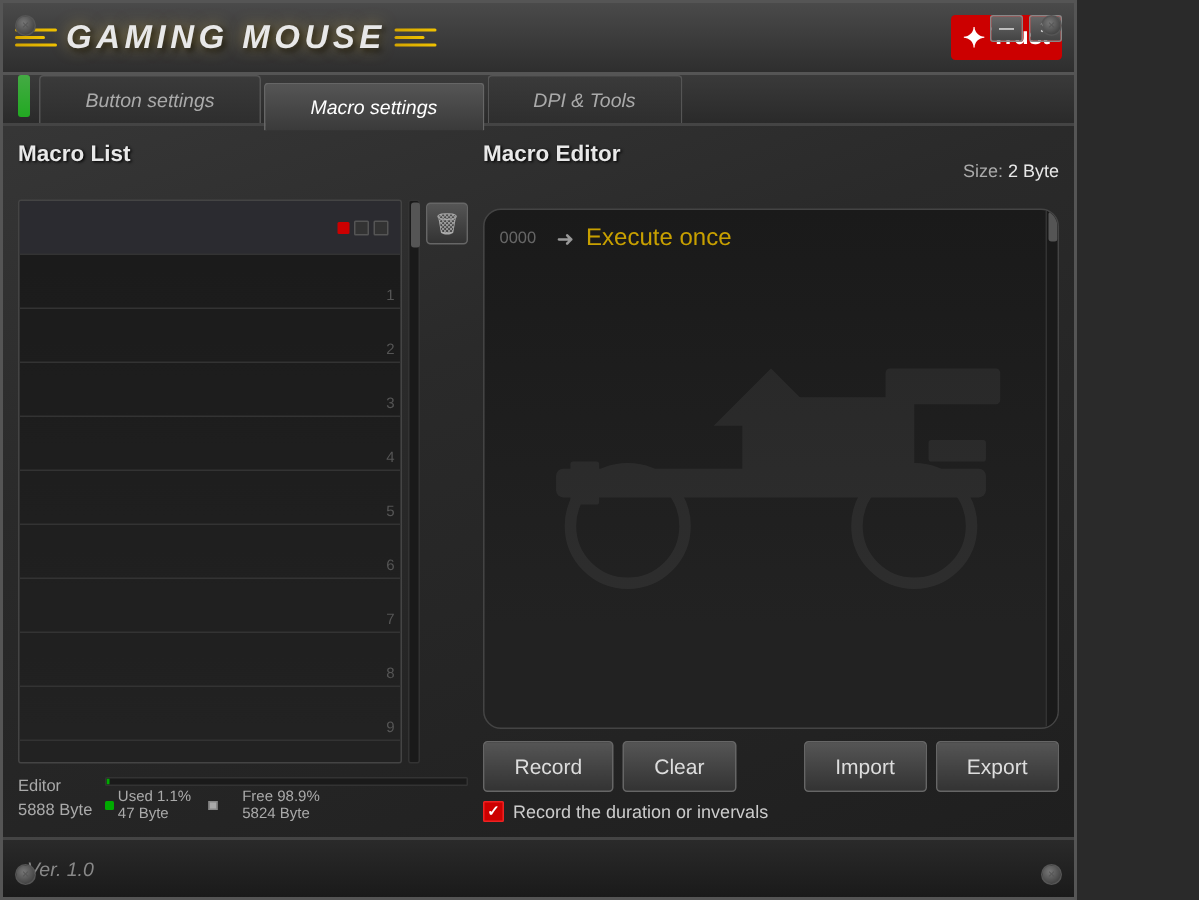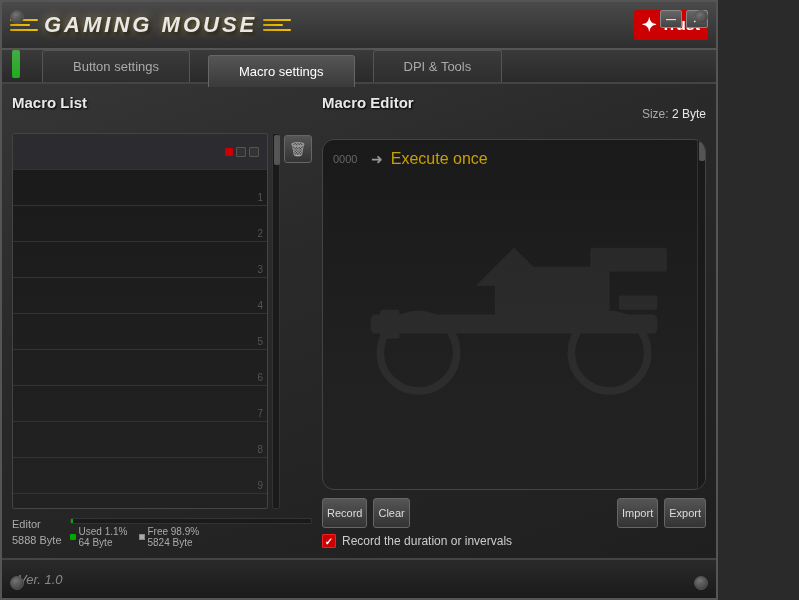--- a/index.html
+++ b/index.html
@@ -107,21 +107,22 @@
       font-size: 10px;
       font-weight: bold;
     }
 
     
     .tabbar {
       display: flex;
       background: linear-gradient(180deg, #3a3a3a 0%, #2a2a2a 100%);
       border-bottom: 2px solid #444;
       padding: 0 10px;
-      gap: 16px;
+      gap: 0;
+      font-style: italic;
     }
     .tab {
       padding: 8px 30px;
       color: #aaa;
       cursor: pointer;
       font-size: 13px;
       border: 1px solid #555;
       border-bottom: none;
       background: linear-gradient(180deg, #3a3a3a 0%, #2e2e2e 100%);
       margin-right: 2px;
@@ -263,21 +264,21 @@
       height: 100%;
       background: #00aa00;
       width: 1.1%;
     }
     .memory-stats {
       display: flex;
       gap: 12px;
       font-size: 10px;
     }
     .mem-used { display: flex; align-items: center; gap: 3px; color: #aaa; }
-    .mem-free { display: flex; align-items: center; gap: 2px; color: #aaa; }
+    .mem-free { display: flex; align-items: center; gap: 16px; color: #aaa; }
     .mem-dot-green { width: 6px; height: 6px; background: #00aa00; border-radius: 1px; }
     .mem-dot-gray { width: 6px; height: 6px; background: #aaa; border: 1px solid #888; }
 
     
     .right-panel {
       flex: 1;
       display: flex;
       flex-direction: column;
       position: relative;
     }
@@ -366,26 +367,26 @@
       margin-top: 8px;
       display: flex;
       flex-direction: column;
       gap: 6px;
     }
     .bottom-buttons {
       display: flex;
       gap: 6px;
     }
     .btn {
-      padding: 8px 4px;
+      padding: 8px 20px;
       background: linear-gradient(180deg, #555 0%, #333 100%);
       border: 1px solid #666;
       border-radius: 3px;
       color: #ddd;
-      font-size: 11px;
+      font-size: 14px;
       cursor: pointer;
       font-family: Arial, sans-serif;
     }
     .btn-group-right {
       display: flex;
       gap: 6px;
       margin-left: auto;
     }
 
     .record-checkbox-row {
@@ -549,21 +550,21 @@
         </div>
         <div style="flex:1;">
           <div class="memory-bar">
             <div class="memory-bar-fill"></div>
           </div>
           <div class="memory-stats">
             <div class="mem-used">
               <div class="mem-dot-green"></div>
               <div>
                 <div>Used 1.1%</div>
-                <div>64 Byte</div>
+                <div>47 Byte</div>
               </div>
             </div>
             <div class="mem-free">
               <div class="mem-dot-gray"></div>
               <div>
                 <div>Free 98.9%</div>
                 <div>5824 Byte</div>
               </div>
             </div>
           </div>

